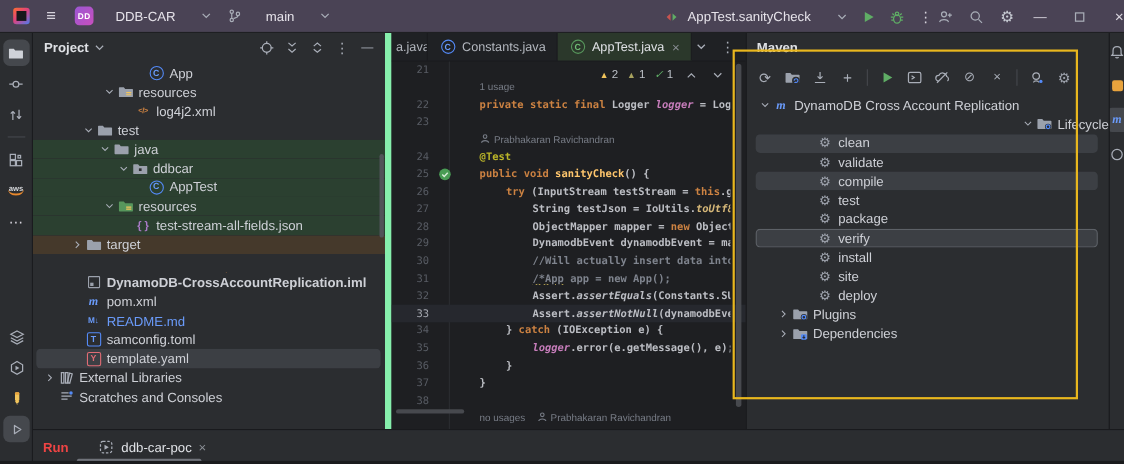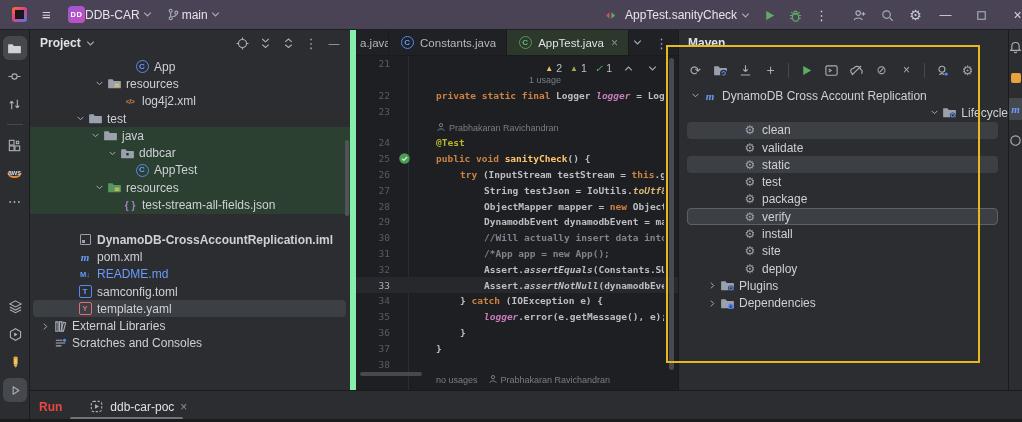--- a/index.html
+++ b/index.html
@@ -1,21 +1,21 @@
 <!DOCTYPE html>
 <html><head>
 <meta charset="utf-8">
 <style>
   html,body{margin:0;padding:0}
   body{width:1022px;height:422px;position:relative;overflow:hidden;background:#1e1f22;
        font-family:"Liberation Sans",sans-serif;color:#dfe1e5;-webkit-font-smoothing:antialiased}
   
   .titlebar{position:absolute;left:0;top:0;width:1022px;height:30px;background:#4a4355;
             display:flex;align-items:center;border-bottom:1px solid #1e1f22;box-sizing:border-box}
-  .tb-item{display:flex;align-items:center;gap:0;font-size:12px;color:#e6e3ea}
+  .tb-item{display:flex;align-items:center;gap:20px;font-size:12px;color:#e6e3ea}
   .logo{width:15px;height:15px;border-radius:3px;margin-left:12px;
         background:linear-gradient(140deg,#ff6f2e,#e0427c 45%,#4a7bf0);display:flex;align-items:center;justify-content:center}
   .logo i{display:block;width:9px;height:9px;background:#17181b}
   .tbg{font-size:15px;color:#d6d3dc;font-style:normal}
   .ddchip{width:17px;height:17px;border-radius:4px;background:linear-gradient(135deg,#9b57d3,#c94fbe);
           font-size:7.5px;font-weight:bold;color:#fff;display:flex;align-items:center;justify-content:center;letter-spacing:.5px}
   .tb-run{position:absolute;left:602px;top:0;height:30px;display:flex;align-items:center;gap:7px}
   .tb-actions{position:absolute;left:850px;top:0;height:30px;display:flex;align-items:center;gap:9px}
   .tb-window{position:absolute;left:936px;top:0;height:30px;display:flex;align-items:center;gap:17px}
   .tb-ic{width:19px;height:19px;display:flex;align-items:center;justify-content:center}
@@ -454,20 +454,34 @@
         <span class="tlabel">resources</span>
       </div>
       <div class="trow" style="height: 17.3px; padding-left: 79px;">
         <div class="rowbg green"></div>
         <span class="chev"></span>
         <span class="ic">
           <span class="jsong">{ }</span>
         </span>
         <span class="tlabel">test-stream-all-fields.json</span>
       </div>
+      <div class="trow" style="height: 17.3px; padding-left: 34px;">
+        <div class="rowbg brown"></div>
+        <span class="chev">
+          <svg viewBox="0 0 16 16" width="15" height="15" fill="none" stroke="#a9aeb8" stroke-width="1.2">
+            <path d="M6 4.5L9.5 8 6 11.5"></path>
+          </svg>
+        </span>
+        <span class="ic">
+          <svg viewBox="0 0 16 16" width="15" height="15">
+            <path d="M1.8 3.5h4.1l1.4 1.7h6.9c.3 0 .6.3.6.6v6.6c0 .3-.3.6-.6.6H1.8c-.3 0-.6-.3-.6-.6V4.1c0-.3.3-.6.6-.6z" fill="#9ba1ac"></path>
+          </svg>
+        </span>
+        <span class="tlabel">target</span>
+      </div>
       <div class="trow" style="height: 17.3px; padding-left: 34px; flex-direction: column;">
         <span class="chev"></span>
         <span class="ic">
           <span class="xmlg">&lt;/&gt;</span>
         </span>
         <span class="tlabel">dependency-reduced-pom.xml</span>
       </div>
       <div class="trow" style="height: 17.3px; padding-left: 34px; font-weight: bold;">
         <span class="chev"></span>
         <span class="ic">
@@ -587,21 +601,21 @@
     </div>
     <div id="code-rows">
         <div class="crow">
           <span class="lnum">21</span>
           <span class="gicon"></span>
           <span class="cbody" style="padding-left: 0px;"></span>
         </div>
         <div class="crow">
           <span class="lnum"></span>
           <span class="gicon"></span>
-          <span class="cbody" style="padding-left: 24px; text-align: center;"><span class="tk-inlay">1 usage</span></span>
+          <span class="cbody" style="padding-left: 24px;"><span class="tk-inlay">1 usage</span></span>
         </div>
         <div class="crow">
           <span class="lnum">22</span>
           <span class="gicon"></span>
           <span class="cbody" style="padding-left: 24px;"><span class="tk-k">private static final </span><span class="tk-t">Logger </span><span class="tk-f">logger</span><span class="tk-t"> = LogMan</span></span>
         </div>
         <div class="crow">
           <span class="lnum">23</span>
           <span class="gicon"></span>
           <span class="cbody" style="padding-left: 0px;"></span>
@@ -829,21 +843,21 @@
           <span class="gearg">⚙</span>
         </span>
         <span class="tlabel">validate</span>
       </div>
       <div class="trow" style="height: 17.3px; padding-left: 50px;">
         <div class="rowbg hl"></div>
         <span class="chev"></span>
         <span class="ic">
           <span class="gearg">⚙</span>
         </span>
-        <span class="tlabel">static</span>
+        <span class="tlabel">compile</span>
       </div>
       <div class="trow" style="height: 17.3px; padding-left: 50px;">
         <span class="chev"></span>
         <span class="ic">
           <span class="gearg">⚙</span>
         </span>
         <span class="tlabel">test</span>
       </div>
       <div class="trow" style="height: 17.3px; padding-left: 50px;">
         <span class="chev"></span>

